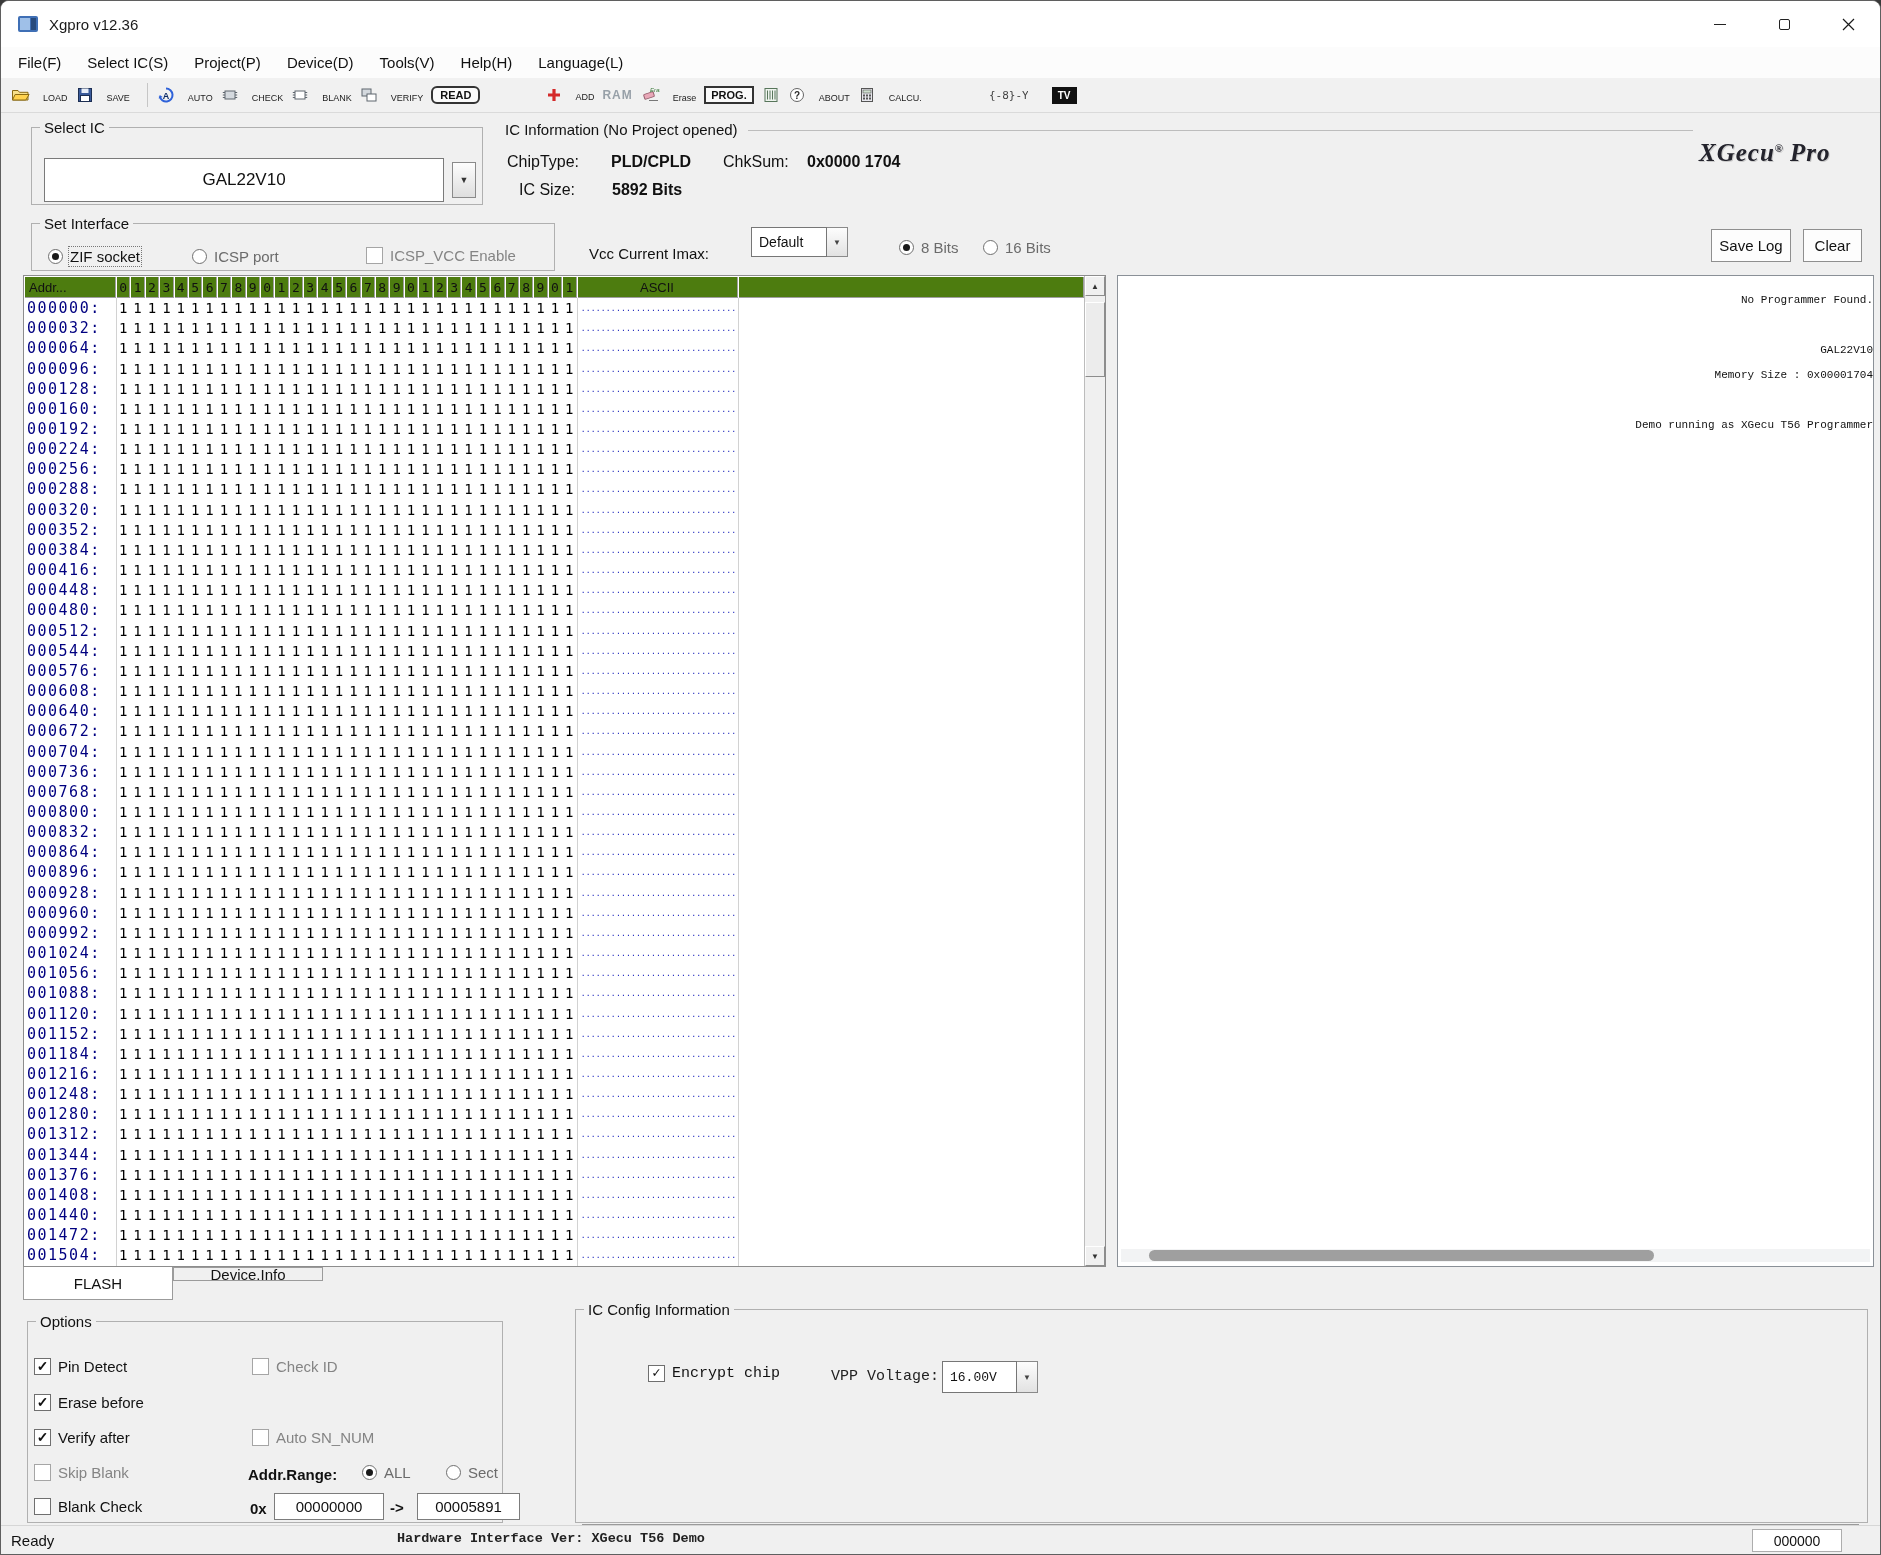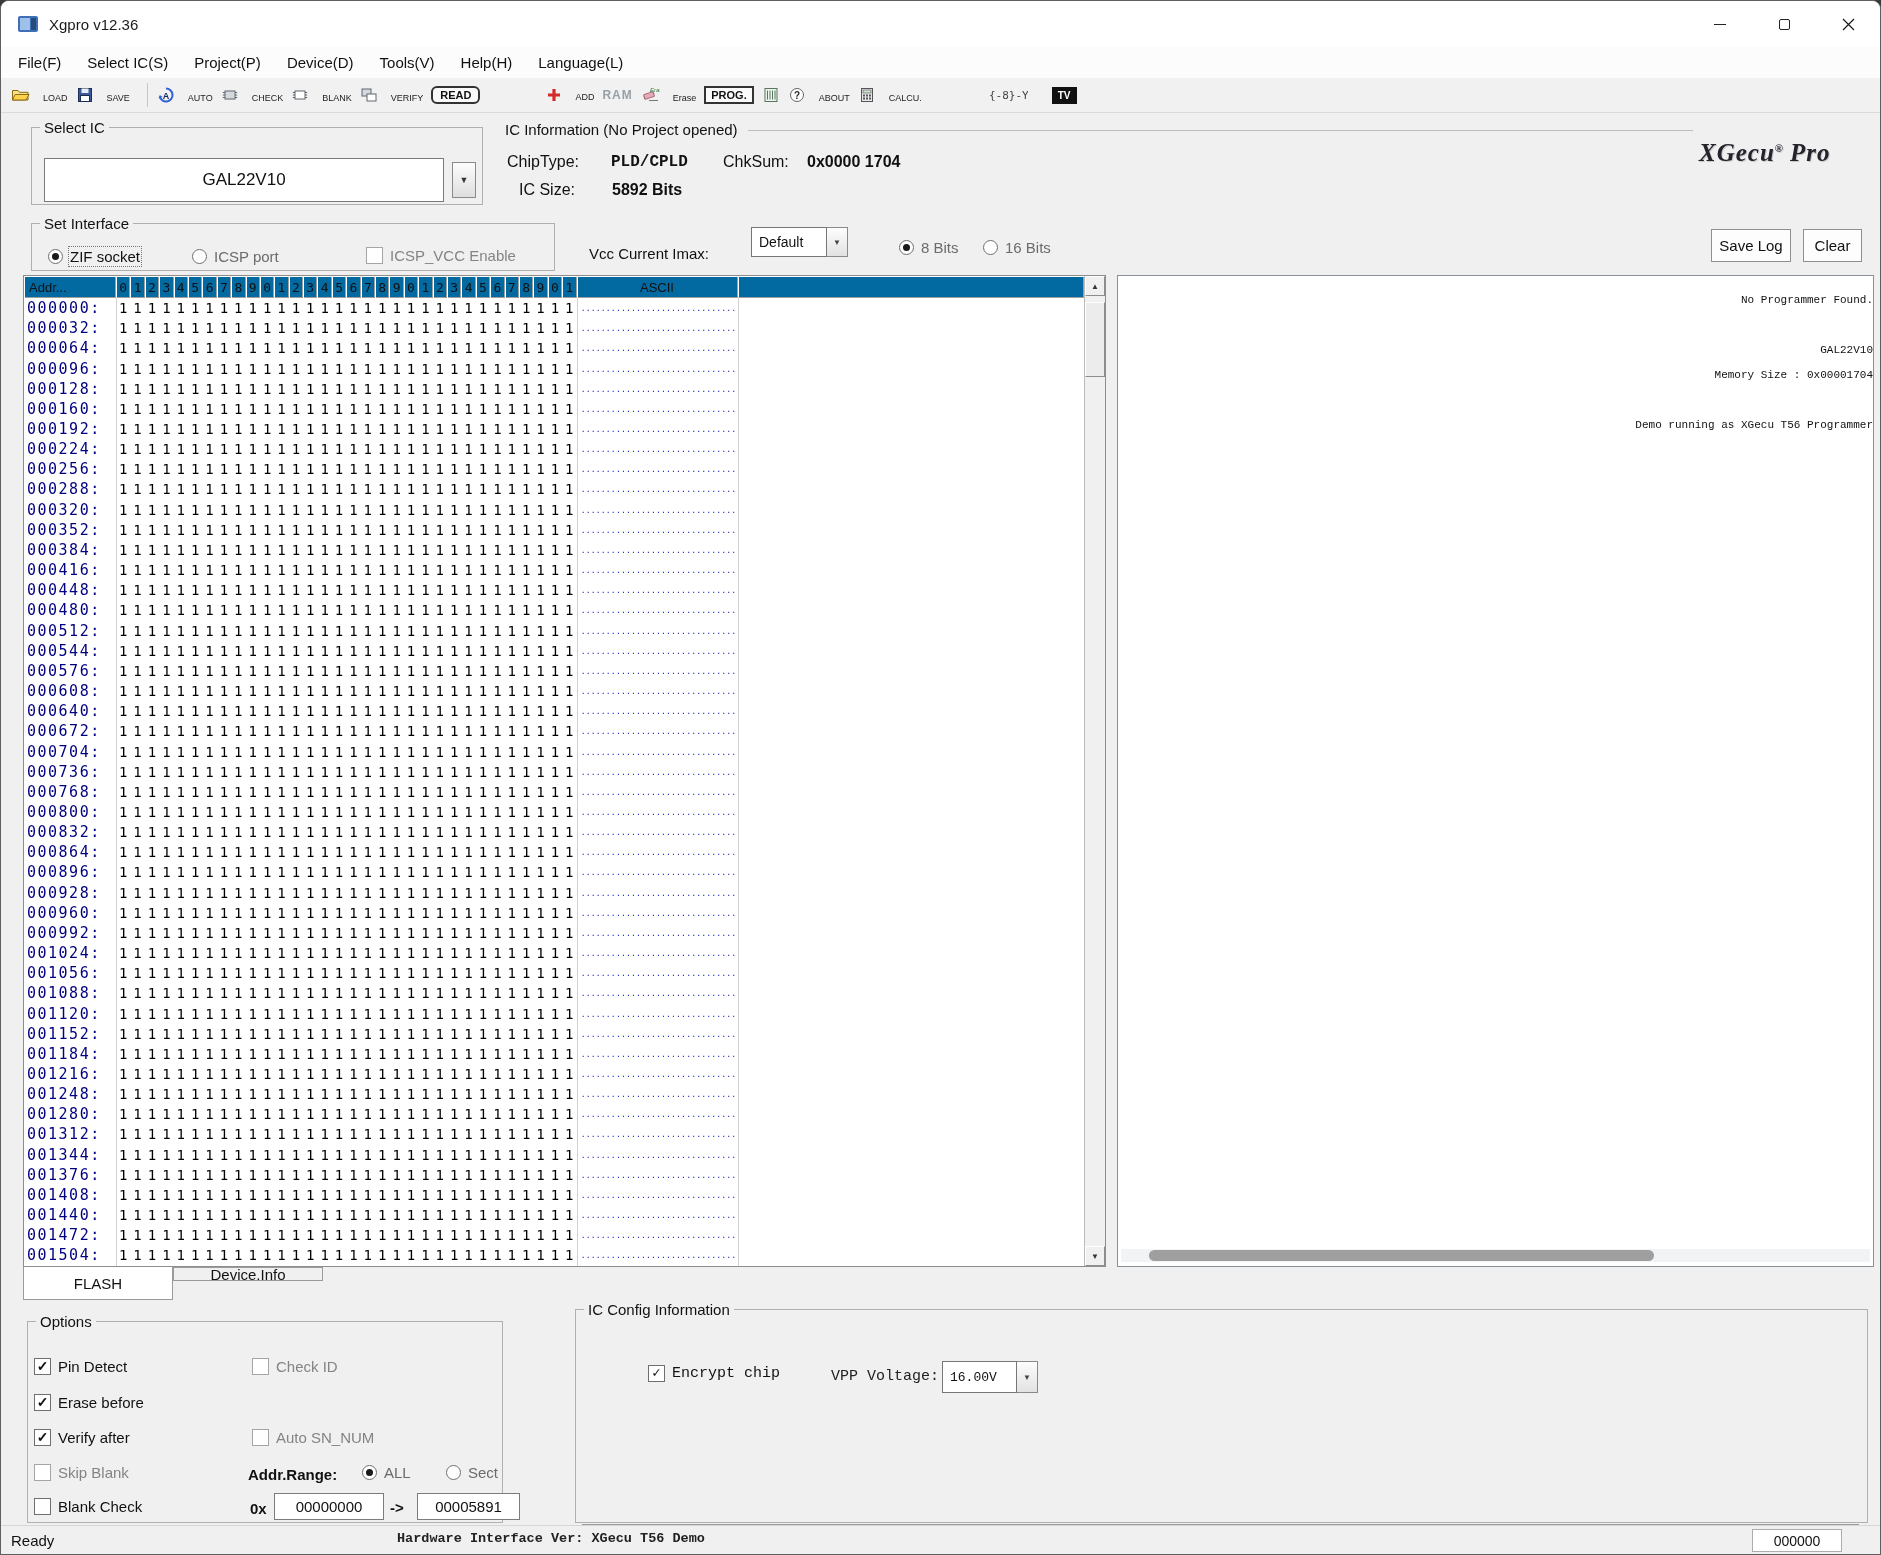--- a/index.html
+++ b/index.html
@@ -54,21 +54,21 @@
 .radio.gray{color:#6b6b6b;}
 .zif-focus{outline:1px dotted #777;outline-offset:1px;}
 .btn{position:absolute;background:#fdfdfd;border:1px solid #8f8f8f;font-size:15px;color:#111;display:flex;align-items:center;justify-content:center;cursor:default;}
 .brand{position:absolute;left:1698px;top:26px;font-family:"Liberation Serif",serif;font-weight:bold;font-style:italic;font-size:25px;color:#23232c;letter-spacing:1px;text-shadow:1px 1px 0 #c9c9c9;}
 .brand sup{font-size:11px;font-style:normal;}
 .icinfo-header{position:absolute;left:504px;top:8px;width:1188px;display:flex;align-items:center;gap:10px;}
 .icinfo-line{flex:1;height:1px;background:#bdbdbd;margin-top:2px;}
 
 .hex-panel{position:absolute;left:22px;top:162px;width:1083px;height:992px;background:#fff;border:1px solid #8d8d8d;}
 .hex-header{position:absolute;left:0;top:0;right:21px;height:22px;display:flex;}
-.hcell{background:#0369a1;box-shadow:inset 1px 1px 0 #fff,inset -1px -1px 0 #9f9f9f;display:flex;align-items:center;justify-content:center;font-size:13px;font-family:"DejaVu Sans Mono",monospace;color:#111;flex-shrink:0;}
+.hcell{background:#4d7c0f;box-shadow:inset 1px 1px 0 #fff,inset -1px -1px 0 #9f9f9f;display:flex;align-items:center;justify-content:center;font-size:13px;font-family:"DejaVu Sans Mono",monospace;color:#111;flex-shrink:0;}
 .hh-addr{width:92px;justify-content:flex-start;padding-left:5px;font-family:"Liberation Sans",sans-serif;font-size:13px;}
 .hh-digit{width:14.4px;}
 .hh-ascii{width:161px;font-family:"Liberation Sans",sans-serif;}
 .hh-rest{flex:1;}
 .hex-body{position:absolute;left:0;top:22px;bottom:0;right:21px;overflow:hidden;}
 .hex-row{display:flex;height:20.1666px;align-items:center;font-family:"DejaVu Sans Mono",monospace;font-size:14px;}
 .hr-addr{width:92px;padding-left:3px;color:#000080;font-size:15px;letter-spacing:1.5px;flex-shrink:0;}
 .bit{width:14.4px;text-align:center;color:#000;flex-shrink:0;}
 .hr-ascii{width:161px;padding-left:4px;color:#2d35c0;font-size:9px;letter-spacing:-0.4px;overflow:hidden;white-space:nowrap;flex-shrink:0;}
 .vline{position:absolute;top:22px;bottom:0;border-left:1px solid #d2d2d2;}
@@ -276,21 +276,21 @@
       <div class="ic-combo-drop" data-name="ic-select-dropdown-button">
           <span data-name="chevron-down-icon">▼</span>
         </div>
     </fieldset>
 
     <div class="icinfo-header" data-name="ic-information-header">
       <span class="t15" data-name="ic-information-title">IC Information (No Project opened)</span>
       <span class="icinfo-line" data-name="divider-line"></span>
     </div>
     <span class="abs t16" style="left:506px;top:40px;" data-name="chip-type-label">ChipType:</span>
-    <span class="abs t16 bold" style="left:610px;top:40px;font-family:Liberation Mono, monospace;" data-name="chip-type-value">PLD/CPLD</span>
+    <span class="abs t16 bold" style="left:610px;top:40px;" data-name="chip-type-value">PLD/CPLD</span>
     <span class="abs t16" style="left:722px;top:40px;" data-name="chksum-label">ChkSum:</span>
     <span class="abs t16 bold" style="left:806px;top:40px;" data-name="chksum-value">0x0000 1704</span>
     <span class="abs t16" style="left:518px;top:68px;" data-name="ic-size-label">IC Size:</span>
     <span class="abs t16 bold" style="left:611px;top:68px;" data-name="ic-size-value">5892 Bits</span>
 
     <div class="brand" data-name="xgecu-pro-logo">
       <span data-name="brand-name">XGecu</span><sup data-name="registered-mark">®</sup><span data-name="brand-suffix" style="margin-left:6px;">Pro</span>
     </div>
 
     <fieldset class="fs" style="left:30px;top:102px;width:524px;height:56px;" data-name="set-interface-group">

